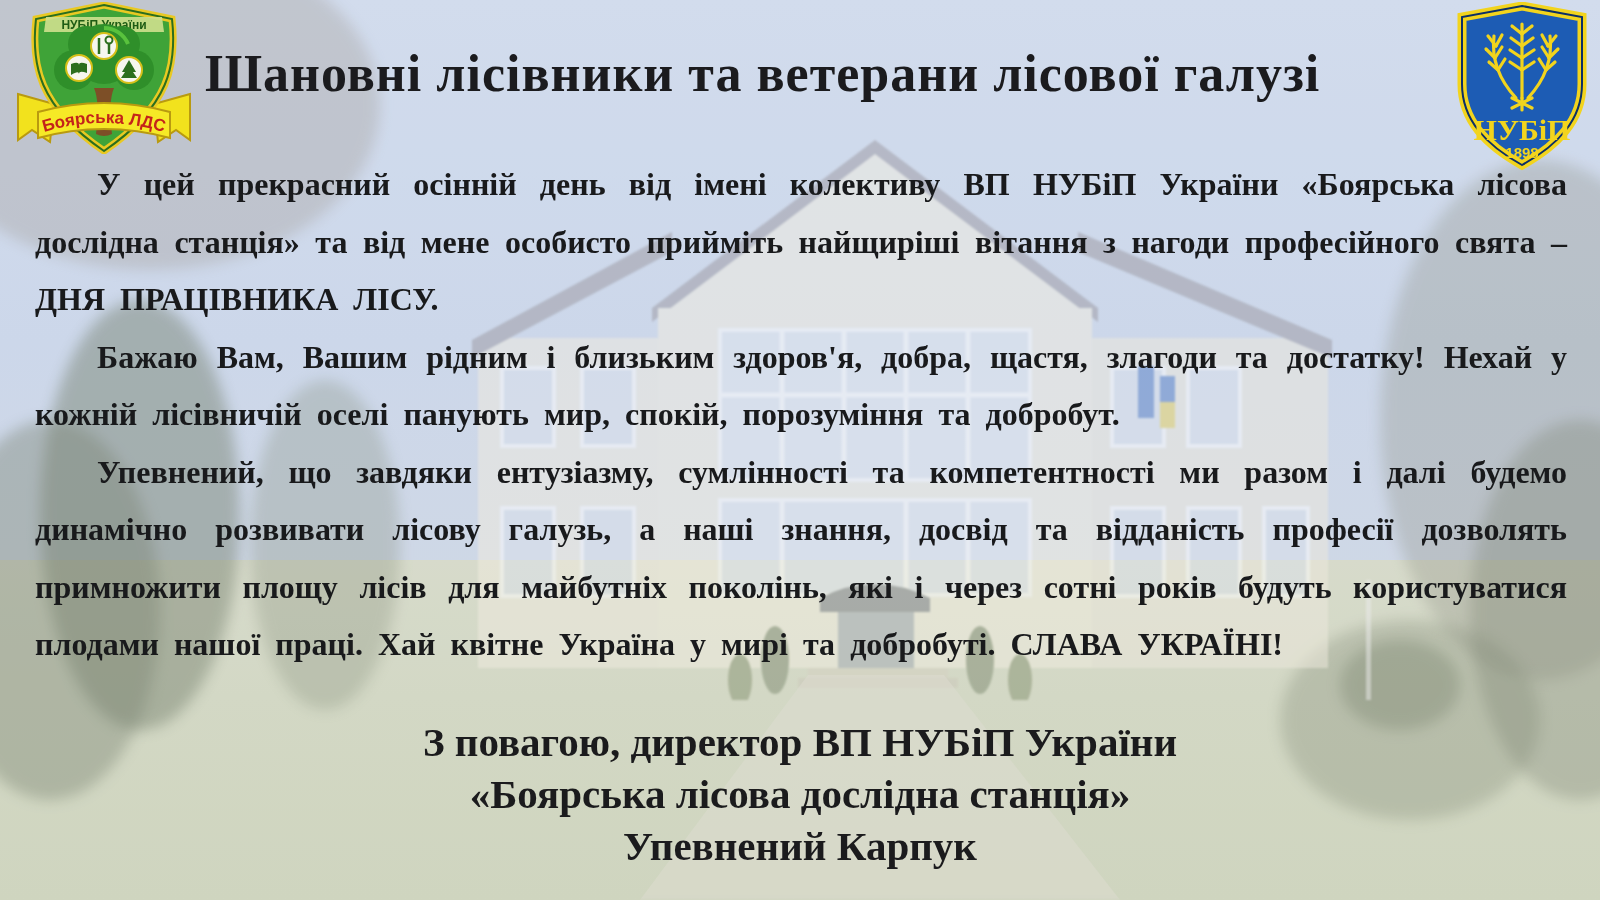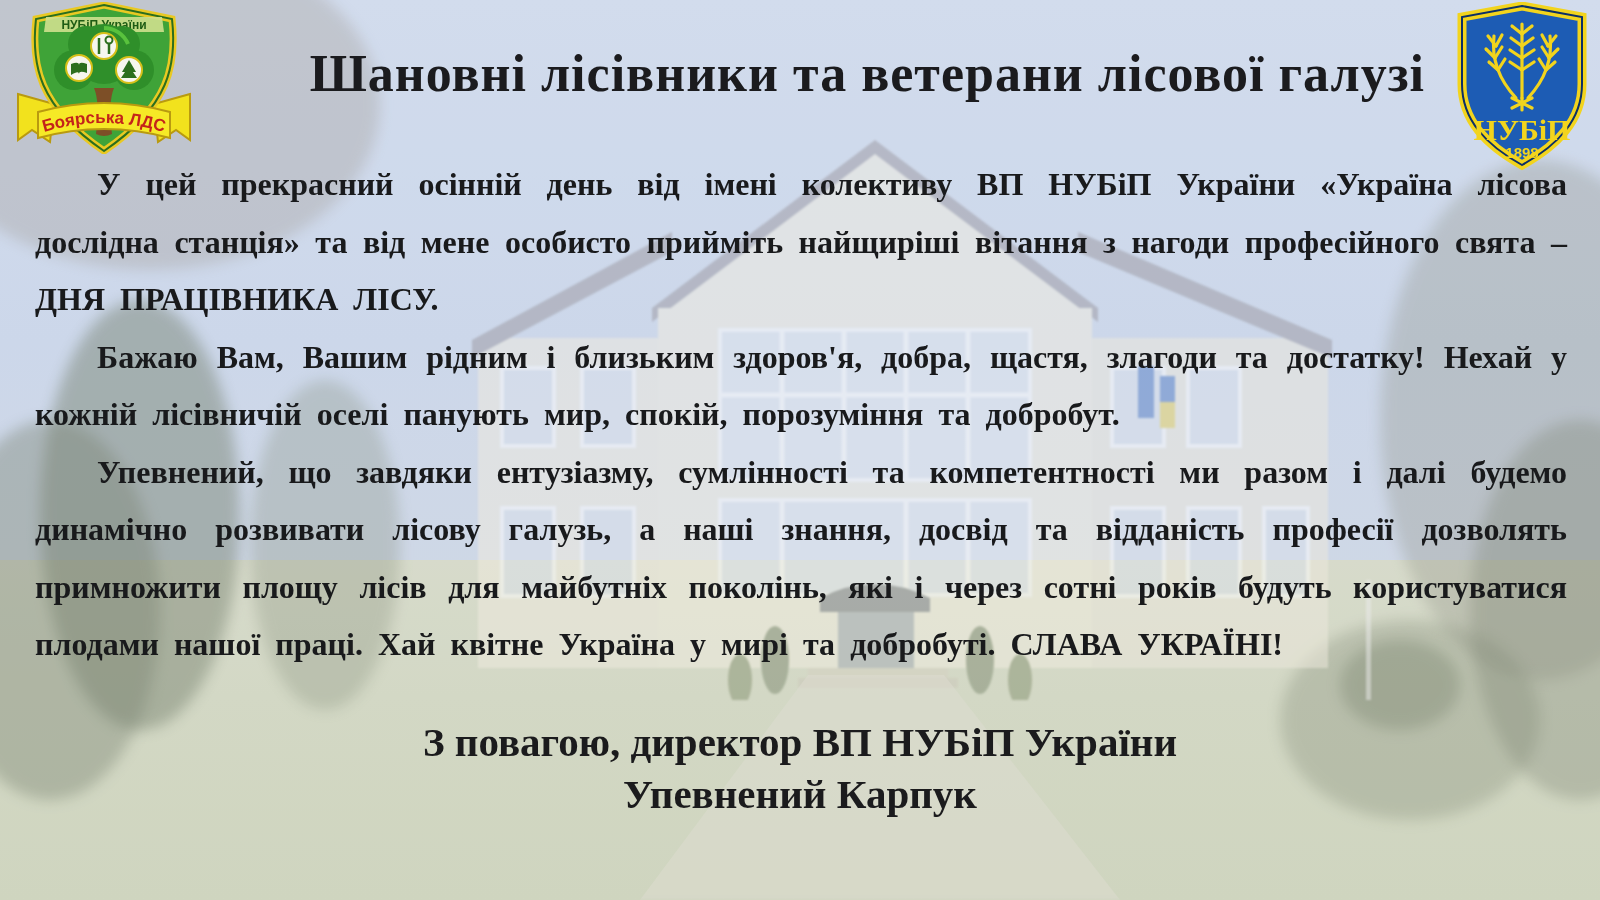--- a/index.html
+++ b/index.html
@@ -17,21 +17,21 @@
   .bg-path{position:absolute;left:0;top:0;width:1600px;height:900px;
     clip-path:polygon(50.5% 75%,59% 75%,70% 100%,40% 100%);
     background:#d9d7ca;opacity:.55;filter:blur(2px);}
   .bg-wash{position:absolute;left:0;top:0;width:1600px;height:900px;
     background:rgba(246,247,250,.14);}
   
   .logo{position:absolute;}
   
   .title{
     position:absolute;left:205px;right:175px;top:44px;
-    text-align:right;font-size:52px;font-weight:700;color:#1b1b1e;
+    text-align:left;font-size:52px;font-weight:700;color:#1b1b1e;
     letter-spacing:1px;
   }
   .body-text{position:absolute;left:35px;right:33px;top:156px;color:#191a1c;}
   .body-text p{
     margin:0;font-size:32px;font-weight:700;line-height:57.5px;
     text-align:justify;text-indent:62px;word-spacing:.22em;
   }
   .signature{
     position:absolute;left:0;right:0;top:716px;text-align:center;
     color:#1b1b1d;font-size:41px;font-weight:700;line-height:52px;
@@ -186,23 +186,24 @@
         <line x1="96" y1="68" x2="89" y2="57"></line>
       <path d="M62 96 L82 106 M82 96 L62 106 M72 96 L72 108"></path>
     </g>
     <text x="72" y="138" text-anchor="middle" font-family="Liberation Serif" ,serif="" font-size="30" font-weight="bold" fill="#f2d41d">НУБіП</text>
     <text x="72" y="156" text-anchor="middle" font-family="Liberation Sans" ,sans-serif="" font-size="15" font-weight="bold" fill="#f2d41d">1898</text>
   </svg>
 
   <div class="title">Шановні лісівники та ветерани лісової галузі</div>
 
   <div class="body-text">
-    <p>У цей прекрасний осінній день від імені колективу ВП НУБіП України «Україна лісова дослідна станція» та від мене особисто прийміть найщиріші вітання з нагоди професійного свята – ДНЯ ПРАЦІВНИКА ЛІСУ.</p>
+    <p>У цей прекрасний осінній день від імені колективу ВП НУБіП України «Боярська лісова дослідна станція» та від мене особисто прийміть найщиріші вітання з нагоди професійного свята – ДНЯ ПРАЦІВНИКА ЛІСУ.</p>
     <p>Бажаю Вам, Вашим рідним і близьким здоров'я, добра, щастя, злагоди та достатку! Нехай у кожній лісівничій оселі панують мир, спокій, порозуміння та добробут.</p>
     <p>Упевнений, що завдяки ентузіазму, сумлінності та компетентності ми разом і далі будемо динамічно розвивати лісову галузь, а наші знання, досвід та відданість професії дозволять примножити площу лісів для майбутніх поколінь, які і через сотні років будуть користуватися плодами нашої праці. Хай квітне Україна у мирі та добробуті. СЛАВА УКРАЇНІ!</p>
   </div>
 
   <div class="signature">
     <div class="sig-line">З повагою, директор ВП НУБіП України</div>
+    <div class="sig-line">«Боярська лісова дослідна станція»</div>
     <div class="sig-line">Упевнений Карпук</div>
   </div>
 
 </div>
 
 </body></html>

